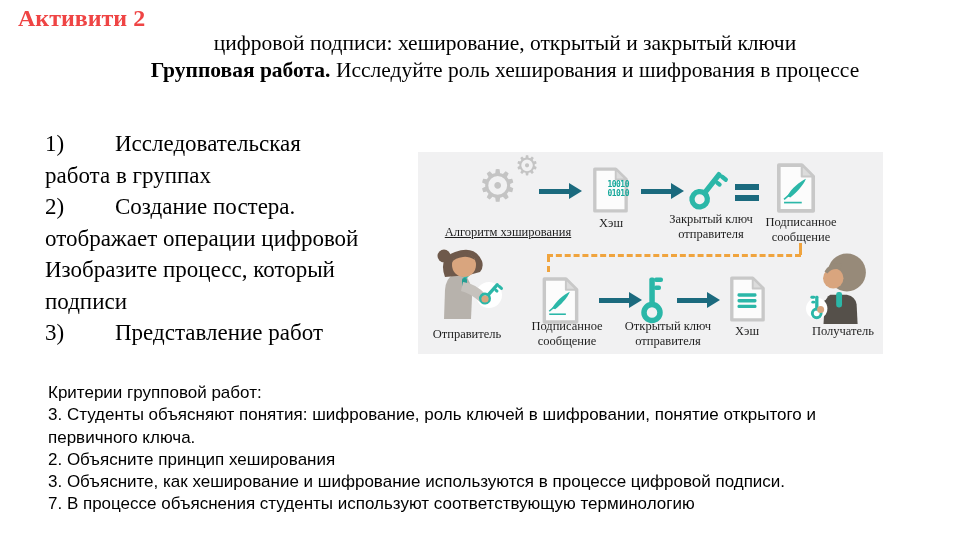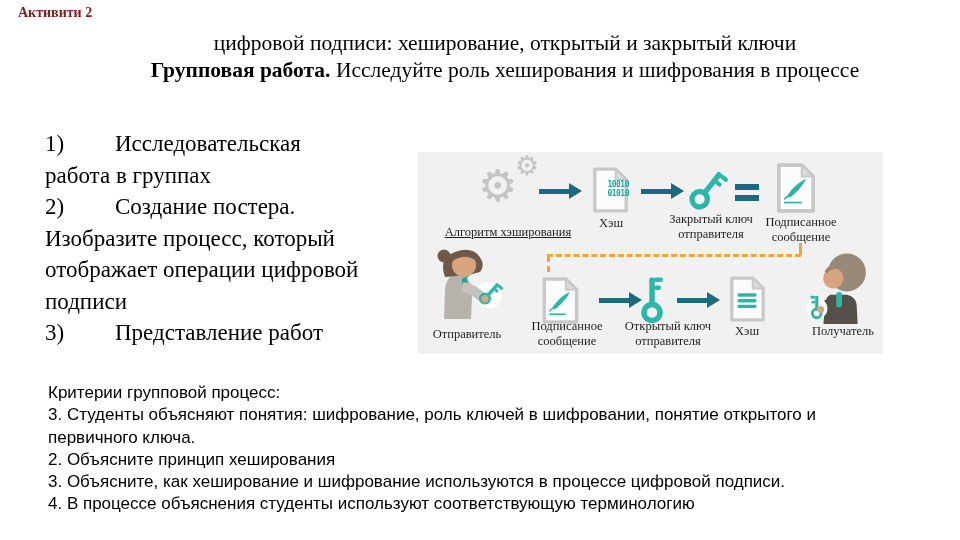--- a/index.html
+++ b/index.html
@@ -1,19 +1,19 @@
 <!DOCTYPE html>
 <html><head>
 <meta charset="utf-8">
 <style>
   html,body { margin:0; padding:0; background:#fff; }
   .slide { position:relative; width:960px; height:540px; background:#ffffff; overflow:hidden;
            font-family:"Liberation Serif", serif; color:#000; }
 
-  .tag { position:absolute; left:18px; top:5px; font-size:14px; font-weight:bold; color:#7f1d1d; }
+  .tag { position:absolute; left:18px; top:5px; font-size:24px; font-weight:bold; color:#ef4444; }
 
   .heading { position:absolute; left:85px; top:30px; width:840px; text-align:center;
              font-size:21.5px; line-height:27px; }
 
   .tasks { position:absolute; left:45px; top:128px; width:390px; font-size:23px; line-height:31.5px; }
   .tasks .tnum { display:inline-block; width:70px; }
 
   .criteria { position:absolute; left:48px; top:382px; width:885px;
               font-family:"Liberation Sans", sans-serif; font-size:17px; line-height:22.3px; }
 
@@ -57,36 +57,36 @@
     <div><b>Групповая работа.</b> <span>Исследуйте роль хеширования и шифрования в процессе</span></div>
   </div>
 
   <div class="tasks">
     <div>
       <div><span class="tnum">1)</span><span>Исследовательская</span></div>
       <div>работа в группах</div>
     </div>
     <div>
       <div><span class="tnum">2)</span><span>Создание постера.</span></div>
+      <div>отображает операции цифровой</div>
       <div>Изобразите процесс, который</div>
-      <div>отображает операции цифровой</div>
       <div>подписи</div>
     </div>
     <div>
       <div><span class="tnum">3)</span><span>Представление работ</span></div>
     </div>
   </div>
 
   <div class="criteria">
-    <div>Критерии групповой процесс:</div>
+    <div>Критерии групповой работ:</div>
     <div>3. Студенты объясняют понятия: шифрование, роль ключей в шифровании, понятие открытого и</div>
     <div>первичного ключа.</div>
     <div>2. Объясните принцип хеширования</div>
     <div>3. Объясните, как хеширование и шифрование используются в процессе цифровой подписи.</div>
-    <div>4. В процессе объяснения студенты используют соответствующую терминологию</div>
+    <div>7. В процессе объяснения студенты используют соответствующую терминологию</div>
   </div>
 
   <div class="diagram">
 
     <div class="gears">
       <span class="gear-big">⚙</span>
       <span class="gear-small">⚙</span>
     </div>
     <div class="dlabel" style="left:25px; top:73px; width:130px;text-decoration:underline;">Алгоритм хэширования</div>
 

